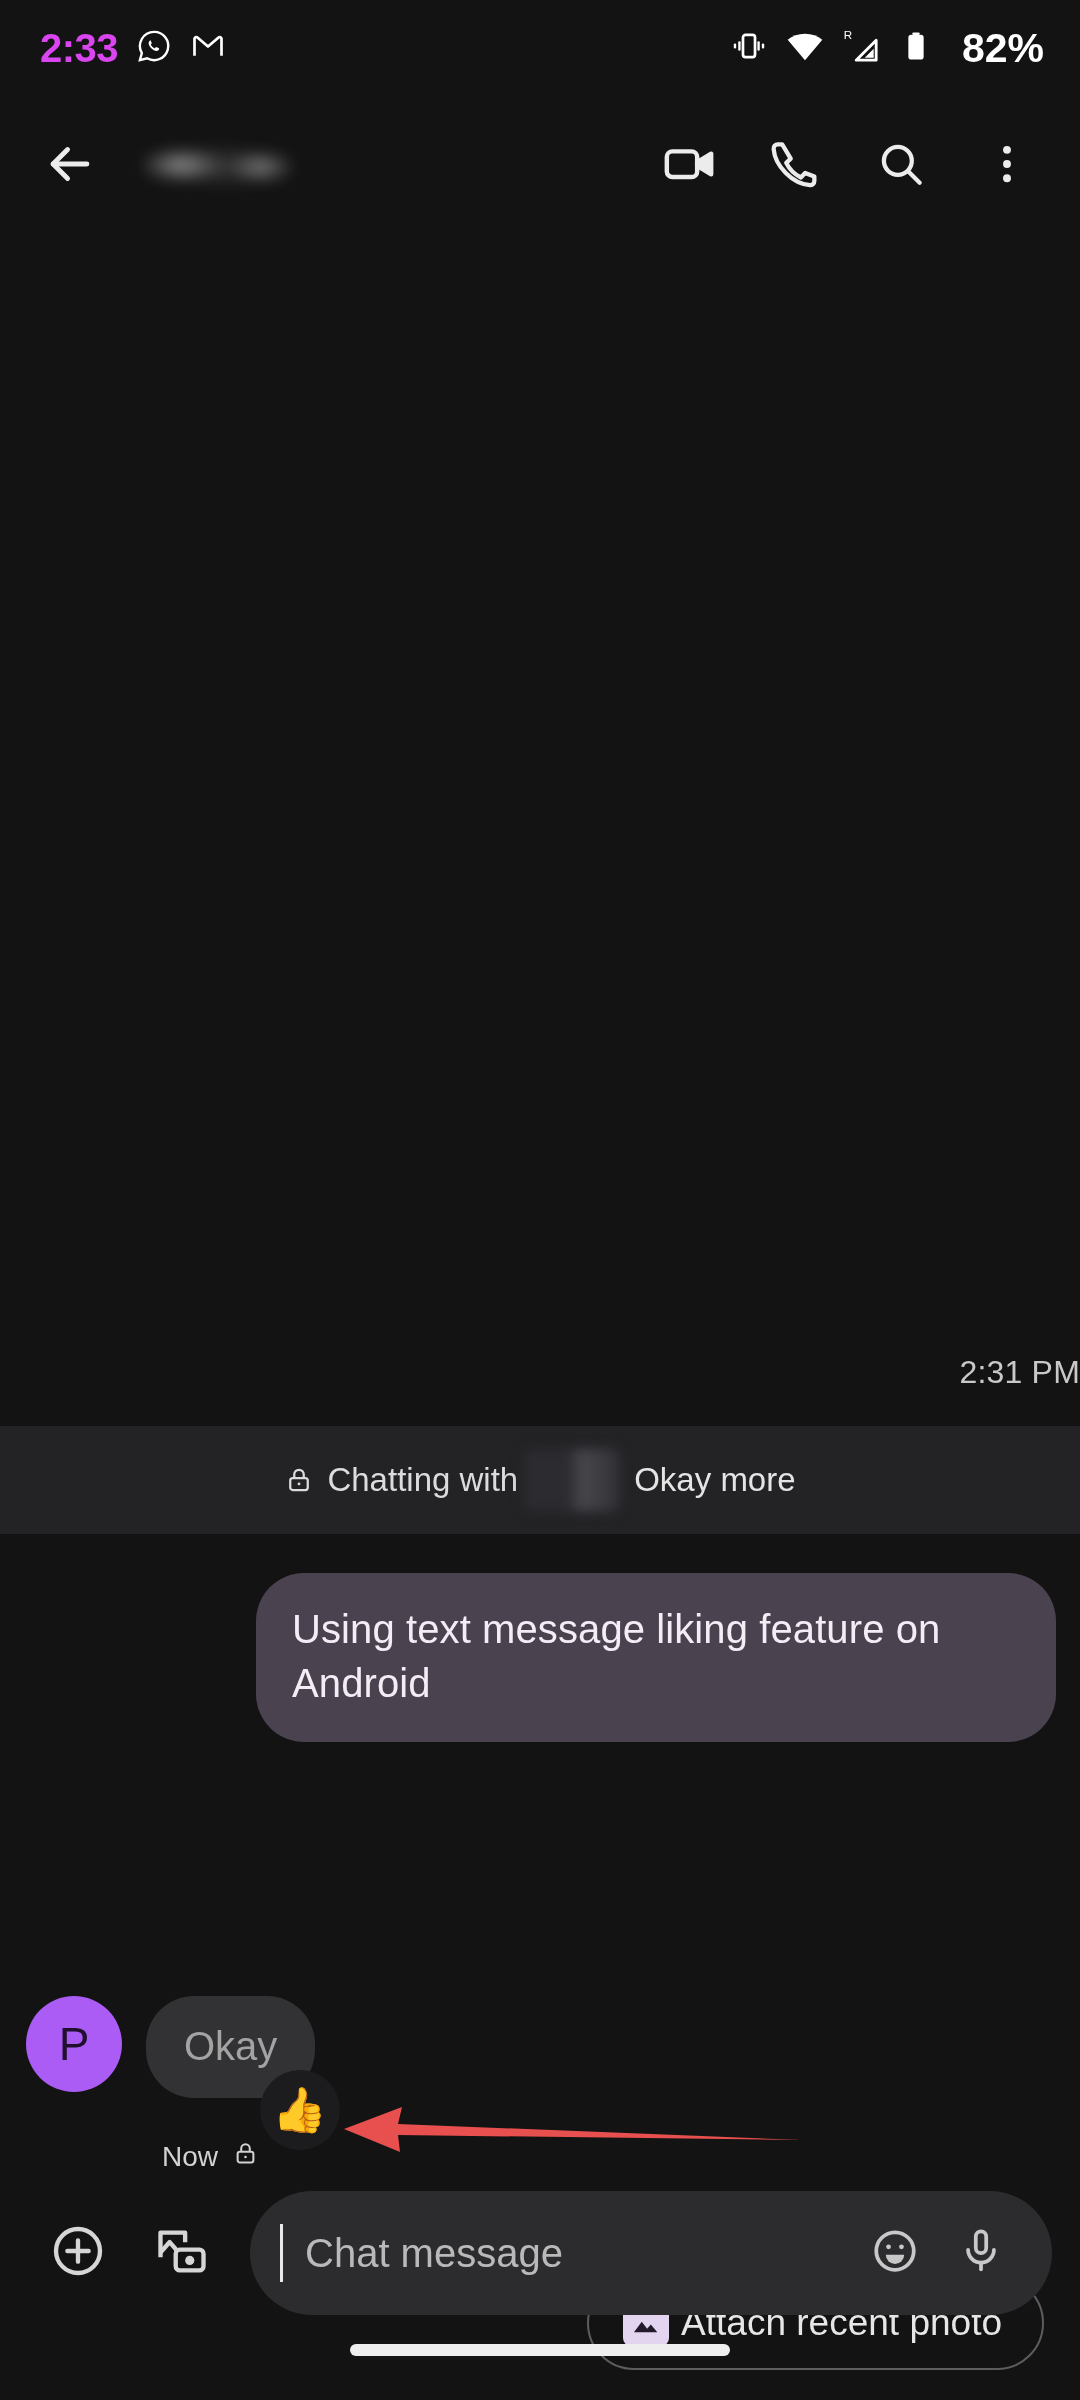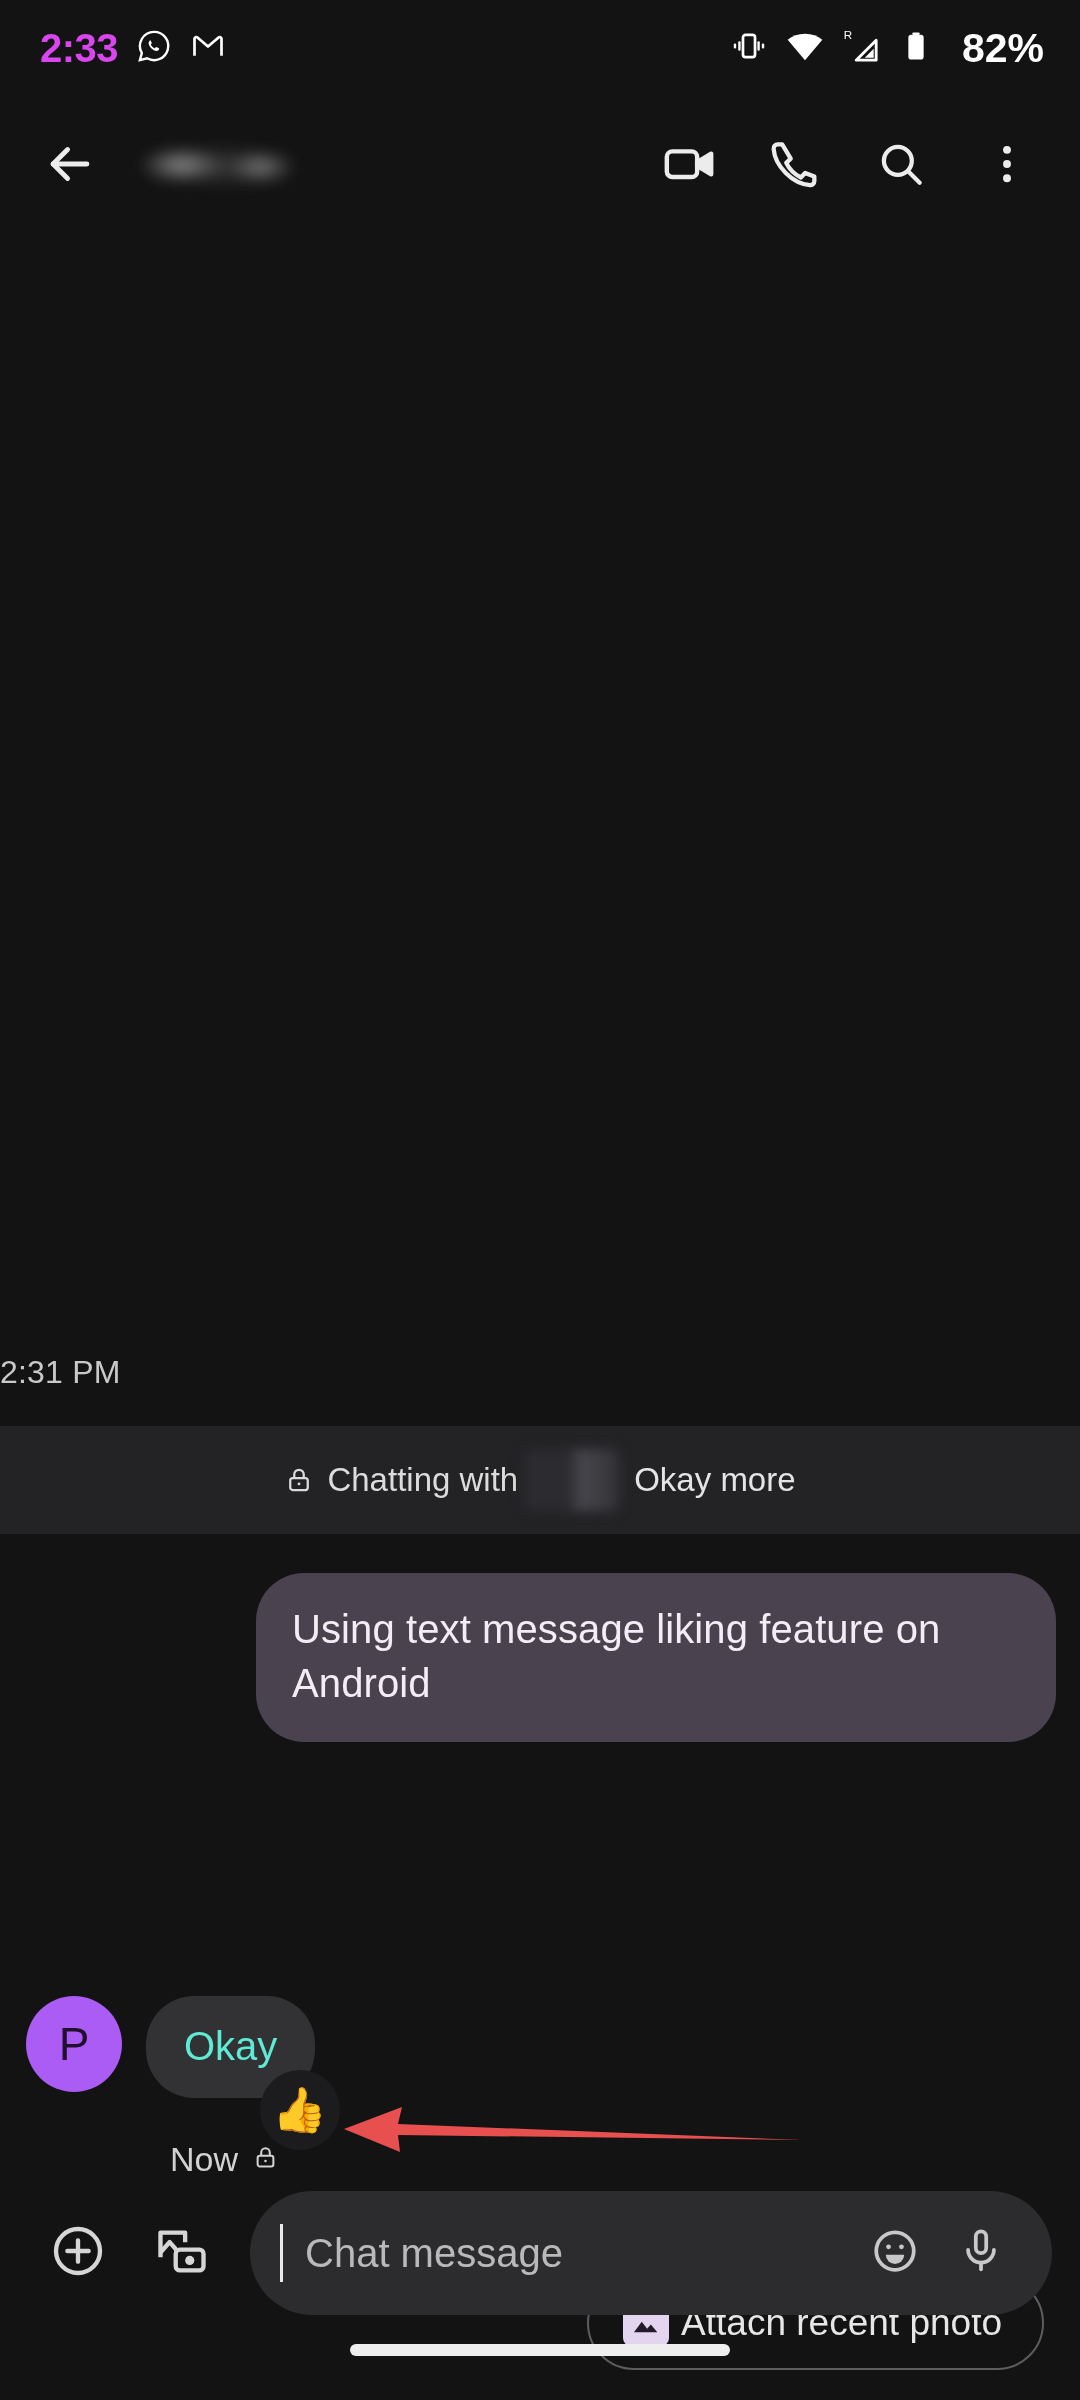--- a/index.html
+++ b/index.html
@@ -43,21 +43,21 @@
   }
   .bar-actions { margin-left:auto; display:flex; align-items:center; gap:4px; padding-right:22px; }
   .bar-btn { width:102px; height:102px; display:flex; align-items:center; justify-content:center; }
 
   
   #conversation {
     position:absolute; top:236px; left:0; width:1080px; height:1924px;
   }
   #timestamp-divider {
     position:absolute; top:1118px; left:0; width:1080px;
-    text-align:left; font-size:32px; color:#c9c9c9; letter-spacing:.2px;
+    text-align:right; font-size:32px; color:#c9c9c9; letter-spacing:.2px;
   }
 
   #encryption-banner {
     position:absolute; top:1190px; left:0; width:1080px; height:108px;
     background:#232326;
     display:flex; align-items:center; justify-content:center; gap:0;
     font-size:33px; color:#dcdcdc;
   }
   #encryption-banner .lk { margin-right:13px; display:flex; }
   #banner-name-redacted {
@@ -85,35 +85,35 @@
     display:flex; align-items:flex-start; padding-left:26px;
   }
   #avatar {
     width:96px; height:96px; border-radius:50%;
     background:#ab5cf5; color:#20102e;
     display:flex; align-items:center; justify-content:center;
     font-size:46px; font-weight:400; flex:0 0 auto;
   }
   #incoming-stack { position:relative; margin-left:24px; }
   #incoming-bubble {
-    display:inline-block; background:#323235; color:#5eead4;
+    display:inline-block; background:#323235; color:#a3a3a3;
     border-radius:48px; padding:26px 38px 28px 38px;
     font-size:40px; line-height:1.2;text-align:right;
   }
   #reaction-badge {
     position:absolute; top:74px; left:114px;
     width:80px; height:80px; border-radius:50%;
     background:#1c1c1e;
     display:flex; align-items:center; justify-content:center;
     font-size:44px; line-height:1;
   }
   #message-meta {
-    margin-top:42px; margin-left:24px;
+    margin-top:42px; margin-left:16px;
     display:flex; align-items:center; gap:14px;
-    font-size:34px; color:#d2d2d2;
+    font-size:28px; color:#d2d2d2;
   }
 
   
   #annotation-arrow {
     position:absolute; top:1838px; left:336px;
     width:470px; height:100px; pointer-events:none;
   }
 
   
   #suggestion-row {

